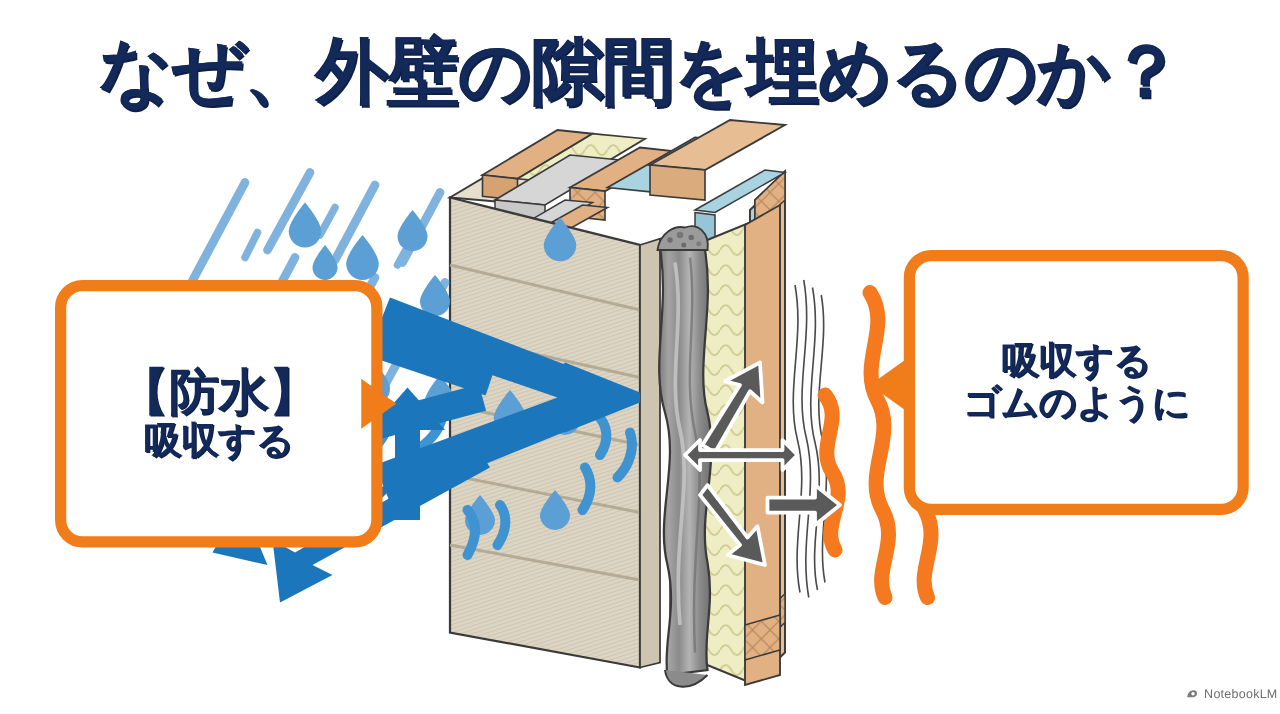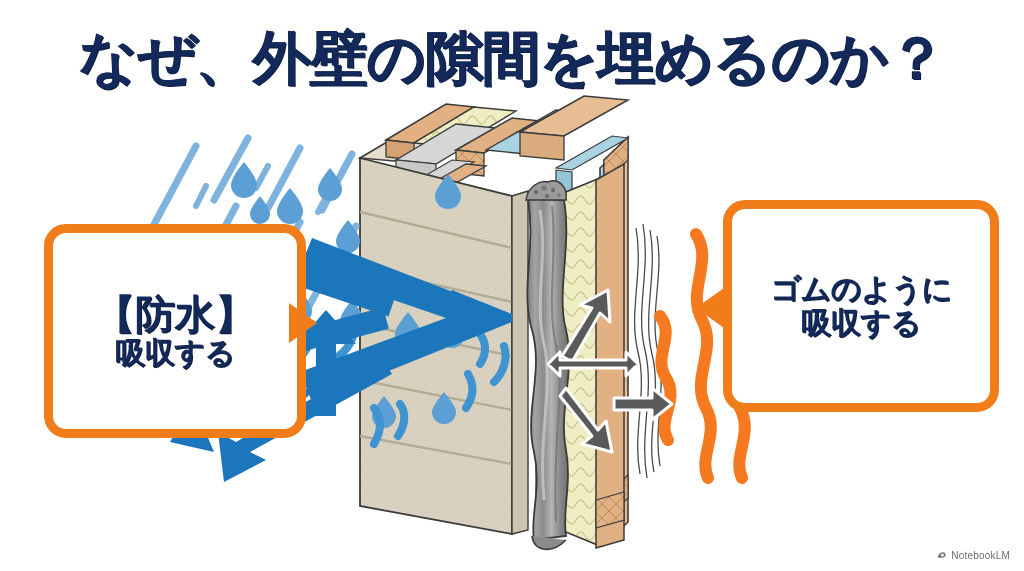--- a/index.html
+++ b/index.html
@@ -77,21 +77,21 @@
   .ptr-right-box {
     left:696px; top:288px;
     border-top:20px solid transparent;
     border-bottom:20px solid transparent;
     border-right:28px solid #f07d1a;
   }
 
   
   #watermark {
     position:absolute;
-    right:14px; bottom:10px;
+    right:2px; bottom:10px;
     display:flex; align-items:center; gap:4px;
     color:#6e6e6e;
     font-size:10px;
     letter-spacing:0.2px;
     z-index:50;
     justify-content:space-between;
   }
   #watermark svg { display:block; }
 </style>
 </head>
@@ -315,22 +315,22 @@
   </svg>
 
   <div class="ptr ptr-left-box"></div>
   <div class="callout" id="callout-left">
     <div class="big">【防水】</div>
     <div class="line">吸収する</div>
   </div>
 
   <div class="ptr ptr-right-box"></div>
   <div class="callout" id="callout-right">
+    <div class="line">吸収する</div>
     <div class="line">ゴムのように</div>
-    <div class="line">吸収する</div>
   </div>
 
   <div id="watermark">
     <svg width="11" height="11" viewBox="0 0 24 24">
       <path d="M4 17 C4 10, 9 5, 15 5 C19 5, 21 8, 21 11 C21 15, 17 17, 13 17 Z" fill="#7a7a7a"></path>
       <circle cx="14" cy="11" r="3" fill="#ffffff"></circle>
     </svg>
     <span>NotebookLM</span>
   </div>
 

